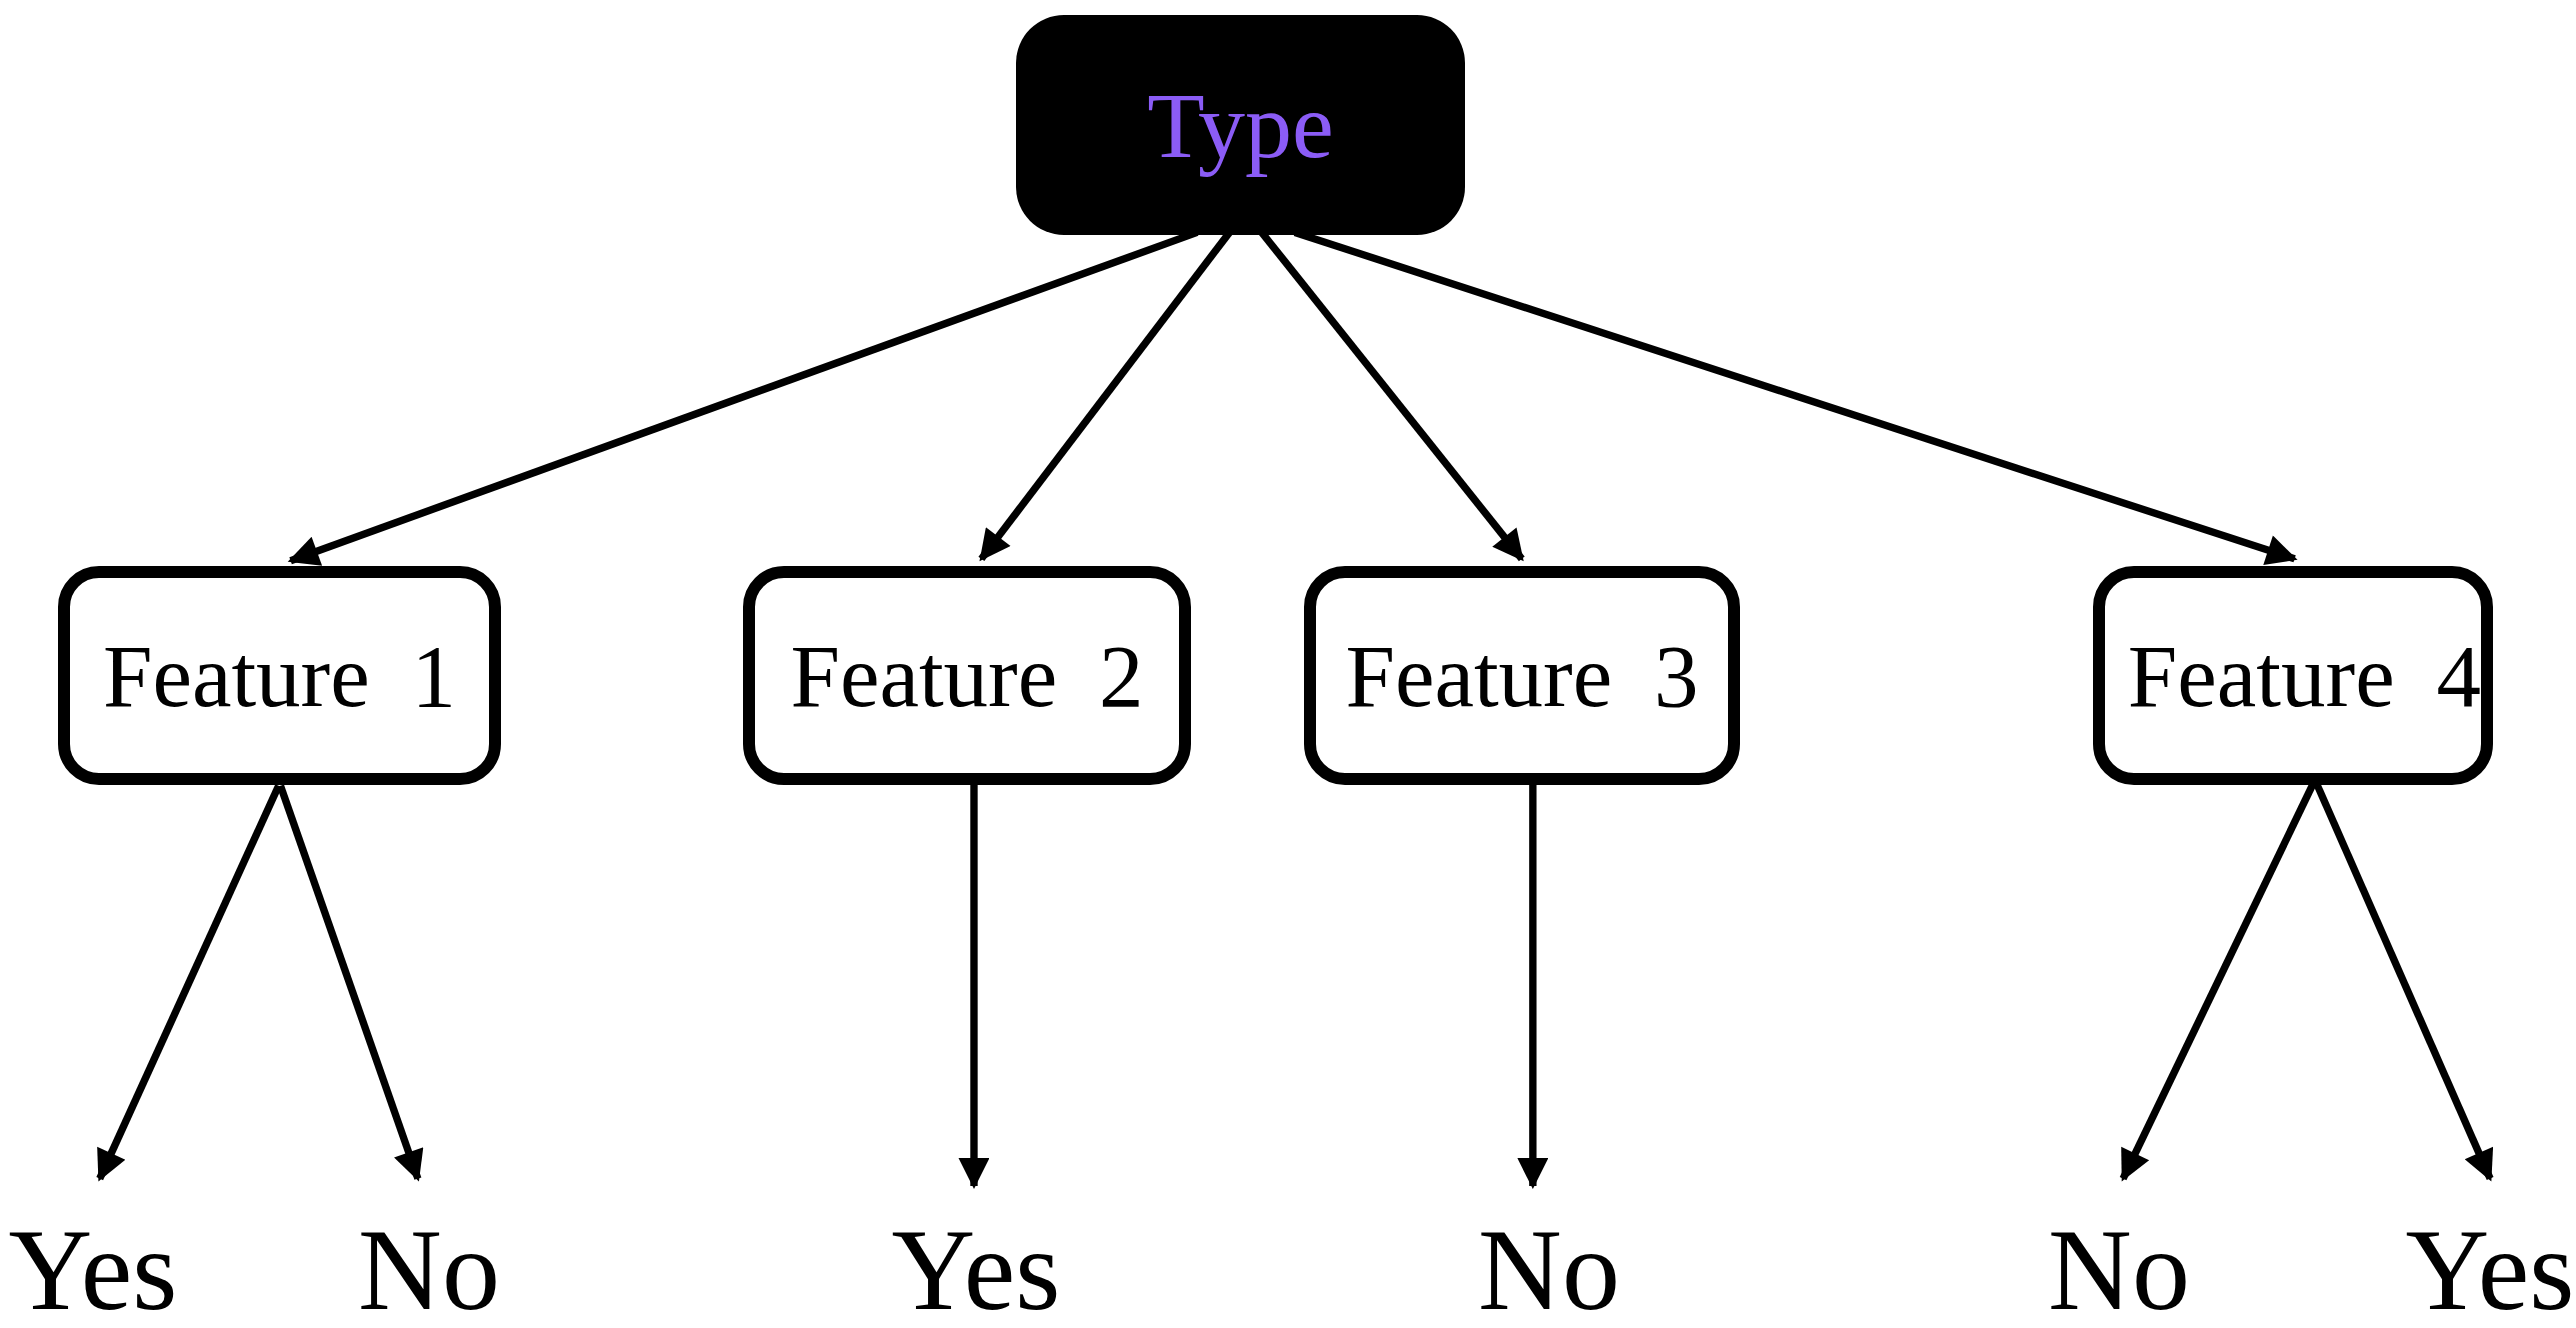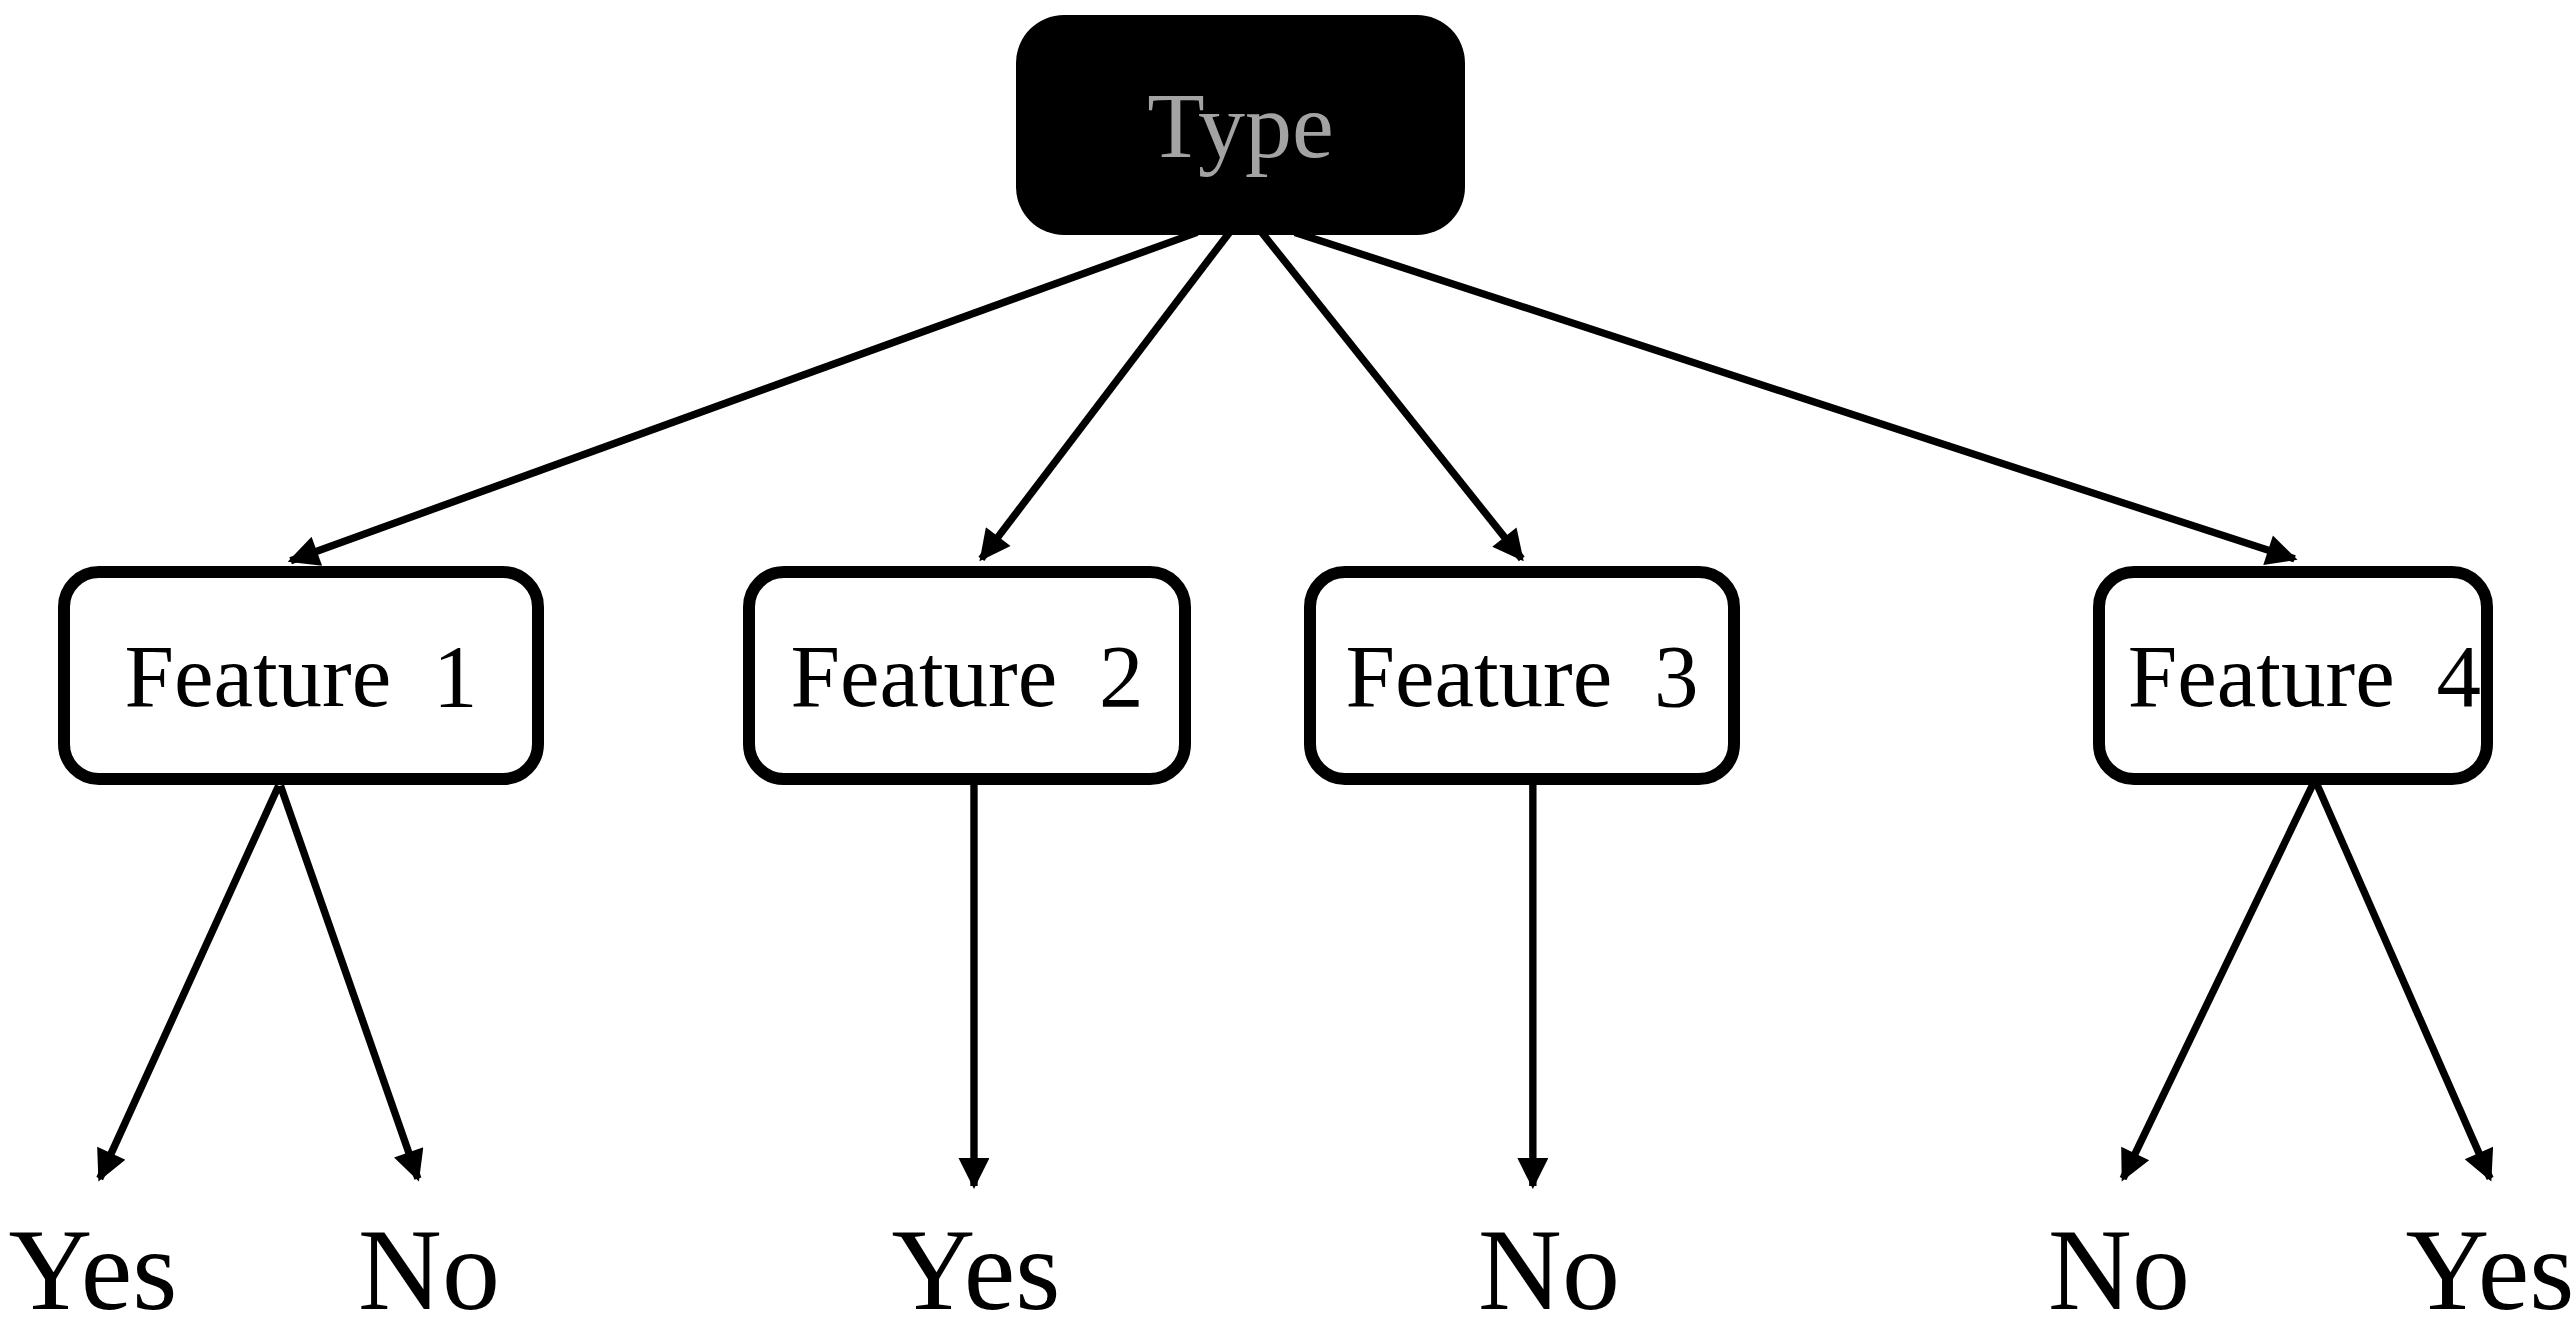--- a/index.html
+++ b/index.html
@@ -30,34 +30,34 @@
     align-items: center;
     justify-content: center;
     text-align: center;
   }
   .root-node {
     left: 1016px;
     top: 14.8px;
     width: 449px;
     height: 220px;
     background: #000000;
-    color: #a3a3a3;
+    color: #8b5cf6;
     border-radius: 48px;
     font-size: 94px;
   }
   .feature-node {
     top: 566px;
     height: 219px;
     background: #ffffff;
     border: 12px solid #000000;
     border-radius: 41px;
     font-size: 89px;
     word-spacing: 0.22em;
   }
-  .feature-1 { left: 58px;   width: 486px; }
+  .feature-1 { left: 58px;   width: 443px; }
   .feature-2 { left: 743px;  width: 448px; }
   .feature-3 { left: 1304px; width: 436px; }
   .feature-4 { left: 2093px; width: 400px; justify-content: flex-end; }
   .leaf {
     position: absolute;
     top: 1204px;
     transform: translateX(-50%);
     font-size: 116px;
     line-height: 1.15;
     white-space: nowrap;

